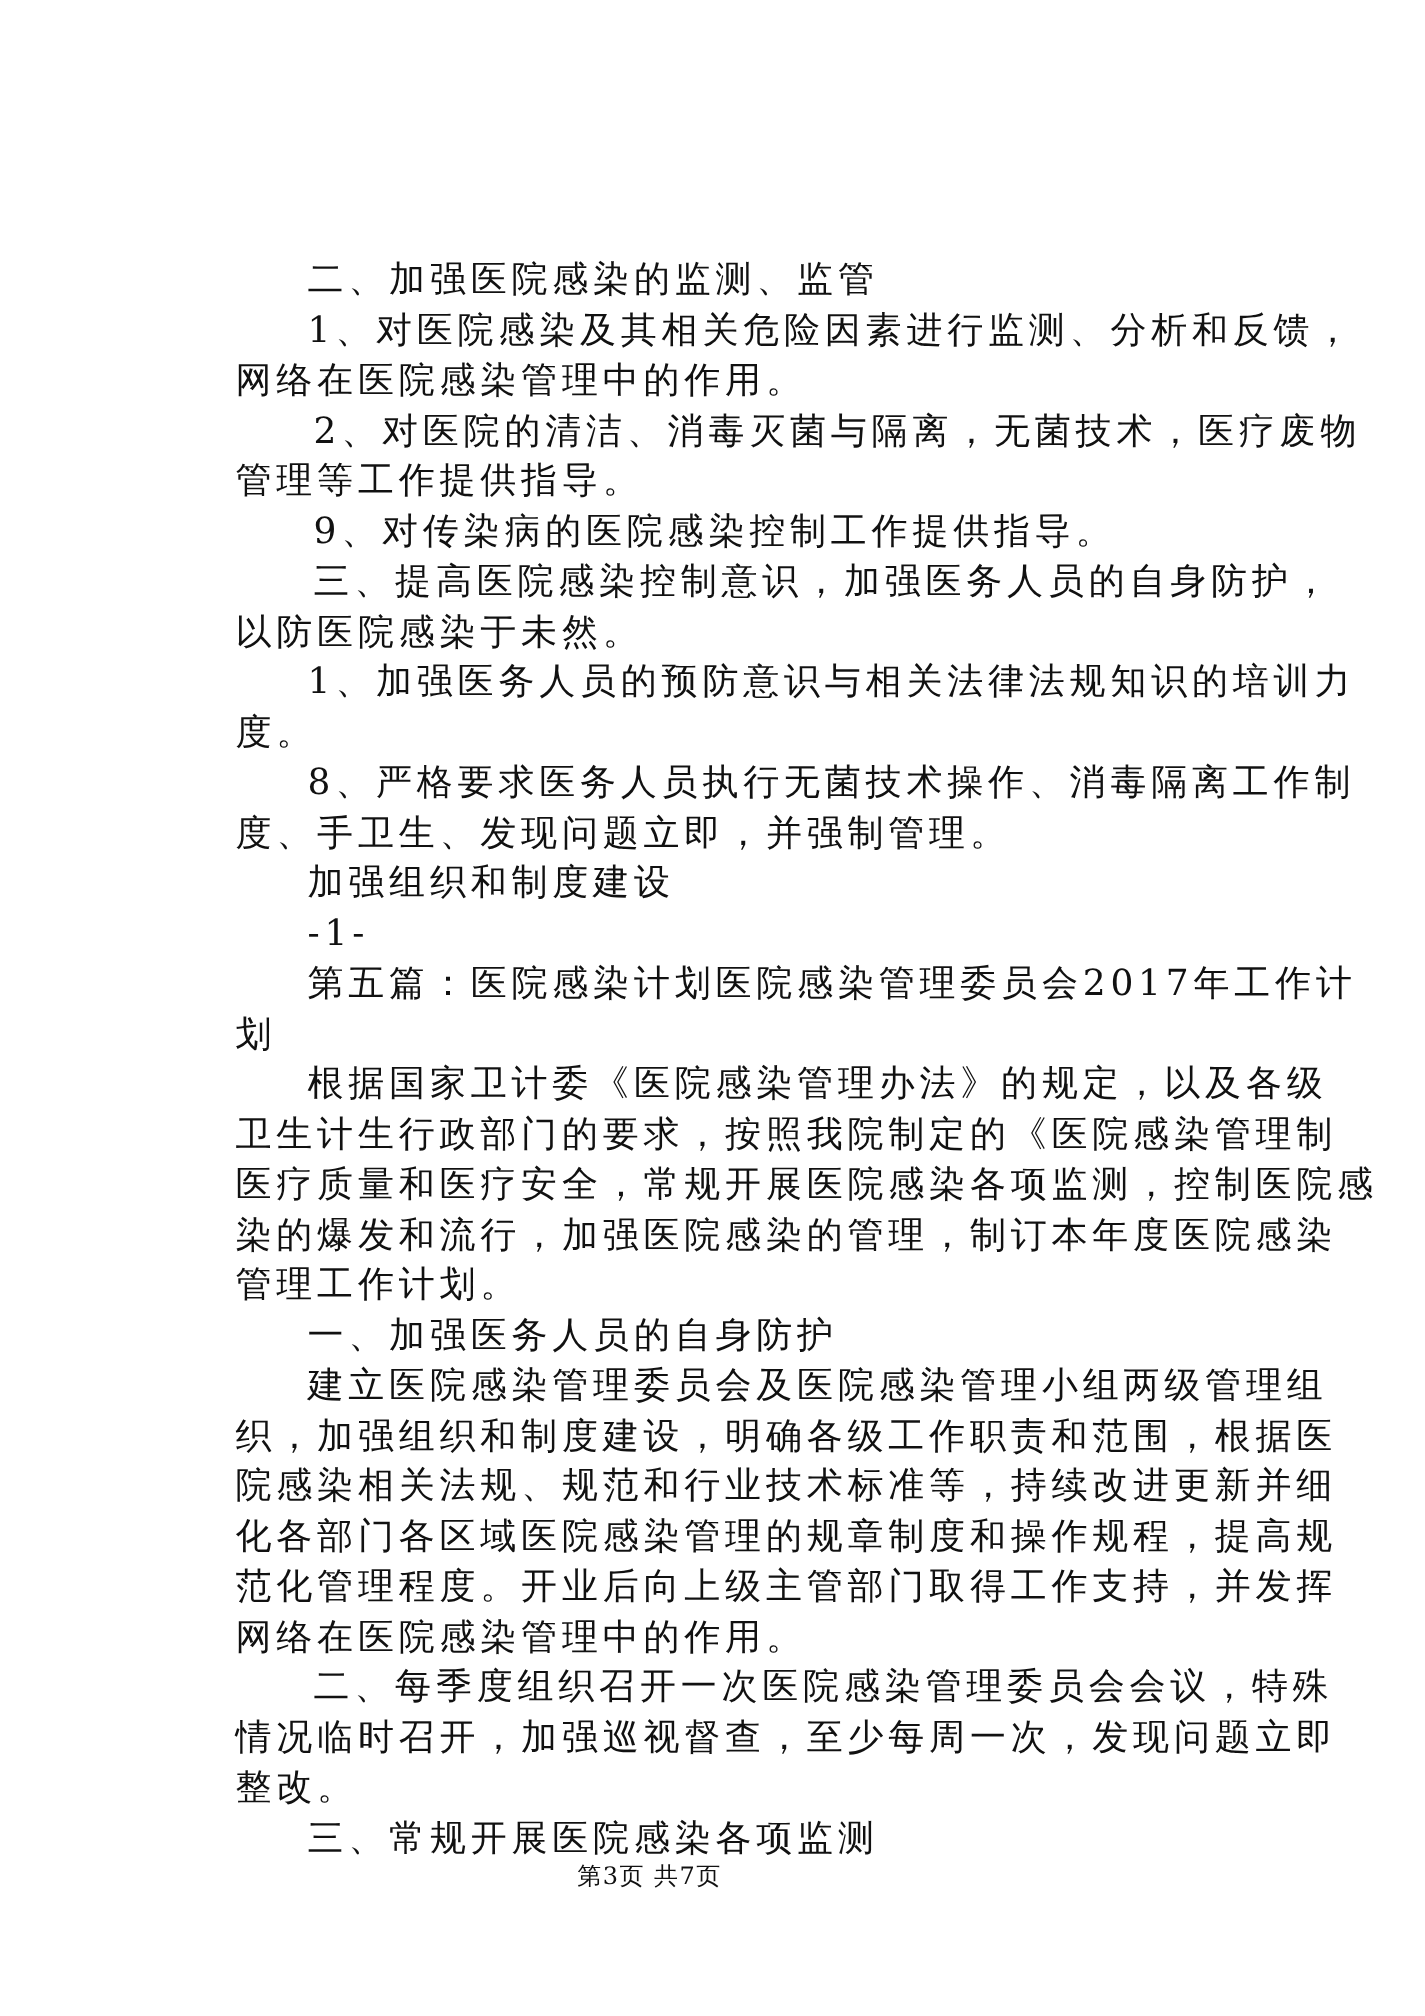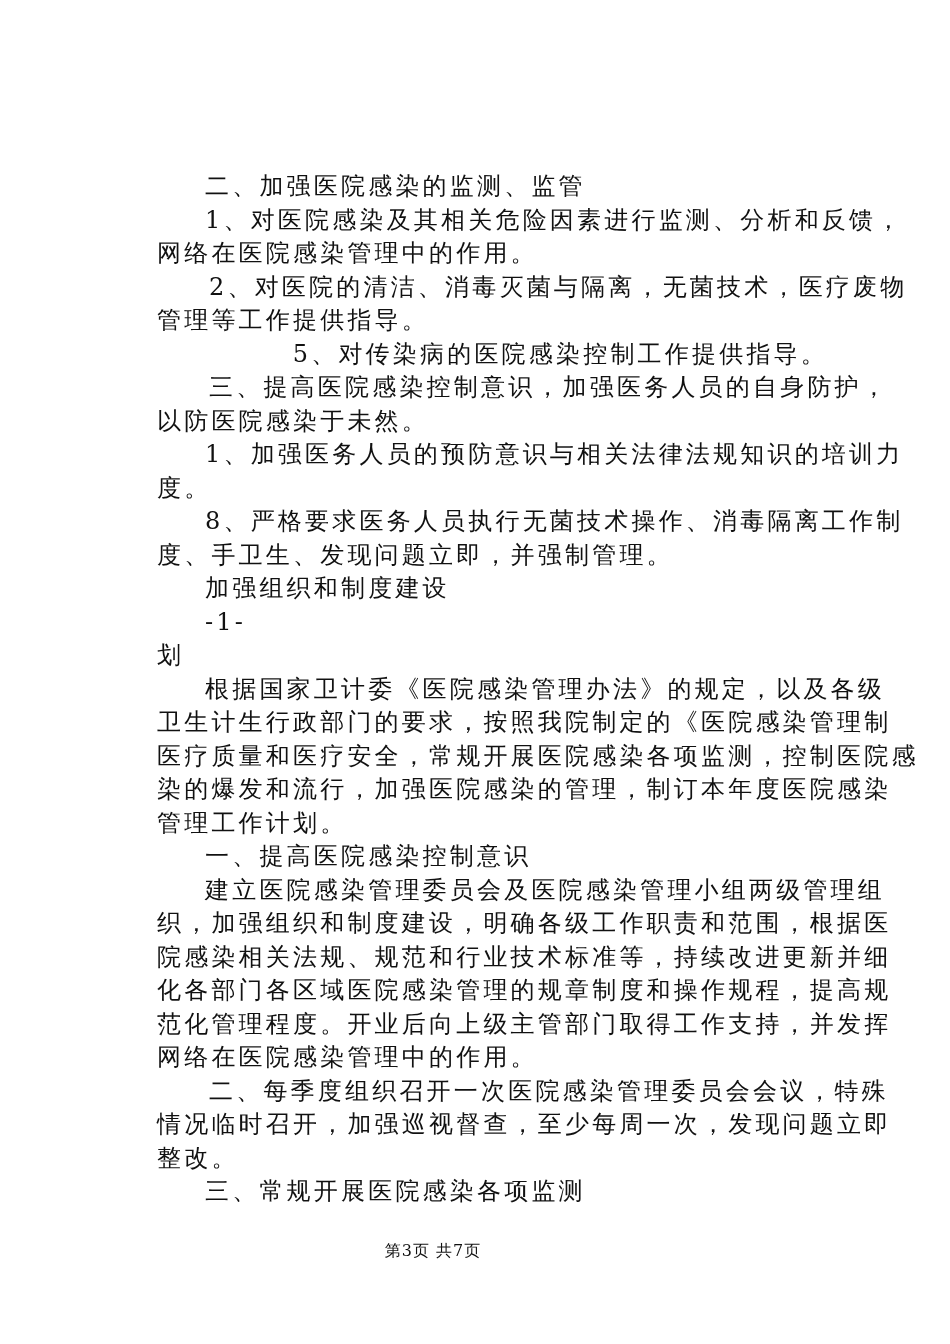--- a/index.html
+++ b/index.html
@@ -24,56 +24,57 @@
   .line {
     font-size: 24px;
     line-height: 33.5px;
     height: 33.5px;
     white-space: nowrap;
     letter-spacing: 3.2px;
     transform-origin: left center;
     margin-left: 29px;
   }
   .indent { padding-left: 48px; }
-  .indent-sm { padding-left: 52px; text-align: right; }
+  .indent-sm { padding-left: 52px; }
   .footer {
     position: absolute;
     left: 0;
     width: 866px;
     top: 1241px;
     text-align: center;
     font-size: 16px;
     letter-spacing: 1px;
   }
 </style>
 </head>
 <body>
 
 <div class="page">
   <div class="line indent">二、加强医院感染的监测、监管</div>
   <div class="line indent">1、对医院感染及其相关危险因素进行监测、分析和反馈，</div>
   <div class="line">网络在医院感染管理中的作用。</div>
   <div class="line indent-sm">2、对医院的清洁、消毒灭菌与隔离，无菌技术，医疗废物</div>
   <div class="line">管理等工作提供指导。</div>
-  <div class="line indent-sm">5、对传染病的医院感染控制工作提供指导。</div>
+  <div class="line indent-sm">9、对传染病的医院感染控制工作提供指导。</div>
   <div class="line indent-sm">三、提高医院感染控制意识，加强医务人员的自身防护，</div>
   <div class="line">以防医院感染于未然。</div>
   <div class="line indent">1、加强医务人员的预防意识与相关法律法规知识的培训力</div>
   <div class="line">度。</div>
   <div class="line indent">8、严格要求医务人员执行无菌技术操作、消毒隔离工作制</div>
   <div class="line">度、手卫生、发现问题立即，并强制管理。</div>
   <div class="line indent">加强组织和制度建设</div>
   <div class="line indent">-1-</div>
+  <div class="line indent">第五篇：医院感染计划医院感染管理委员会2017年工作计</div>
   <div class="line">划</div>
   <div class="line indent">根据国家卫计委《医院感染管理办法》的规定，以及各级</div>
   <div class="line">卫生计生行政部门的要求，按照我院制定的《医院感染管理制</div>
   <div class="line">医疗质量和医疗安全，常规开展医院感染各项监测，控制医院感</div>
   <div class="line">染的爆发和流行，加强医院感染的管理，制订本年度医院感染</div>
   <div class="line">管理工作计划。</div>
-  <div class="line indent">一、提高医院感染控制意识</div>
+  <div class="line indent">一、加强医务人员的自身防护</div>
   <div class="line indent">建立医院感染管理委员会及医院感染管理小组两级管理组</div>
   <div class="line">织，加强组织和制度建设，明确各级工作职责和范围，根据医</div>
   <div class="line">院感染相关法规、规范和行业技术标准等，持续改进更新并细</div>
   <div class="line">化各部门各区域医院感染管理的规章制度和操作规程，提高规</div>
   <div class="line">范化管理程度。开业后向上级主管部门取得工作支持，并发挥</div>
   <div class="line">网络在医院感染管理中的作用。</div>
   <div class="line indent-sm">二、每季度组织召开一次医院感染管理委员会会议，特殊</div>
   <div class="line">情况临时召开，加强巡视督查，至少每周一次，发现问题立即</div>
   <div class="line">整改。</div>
   <div class="line indent">三、常规开展医院感染各项监测</div>

